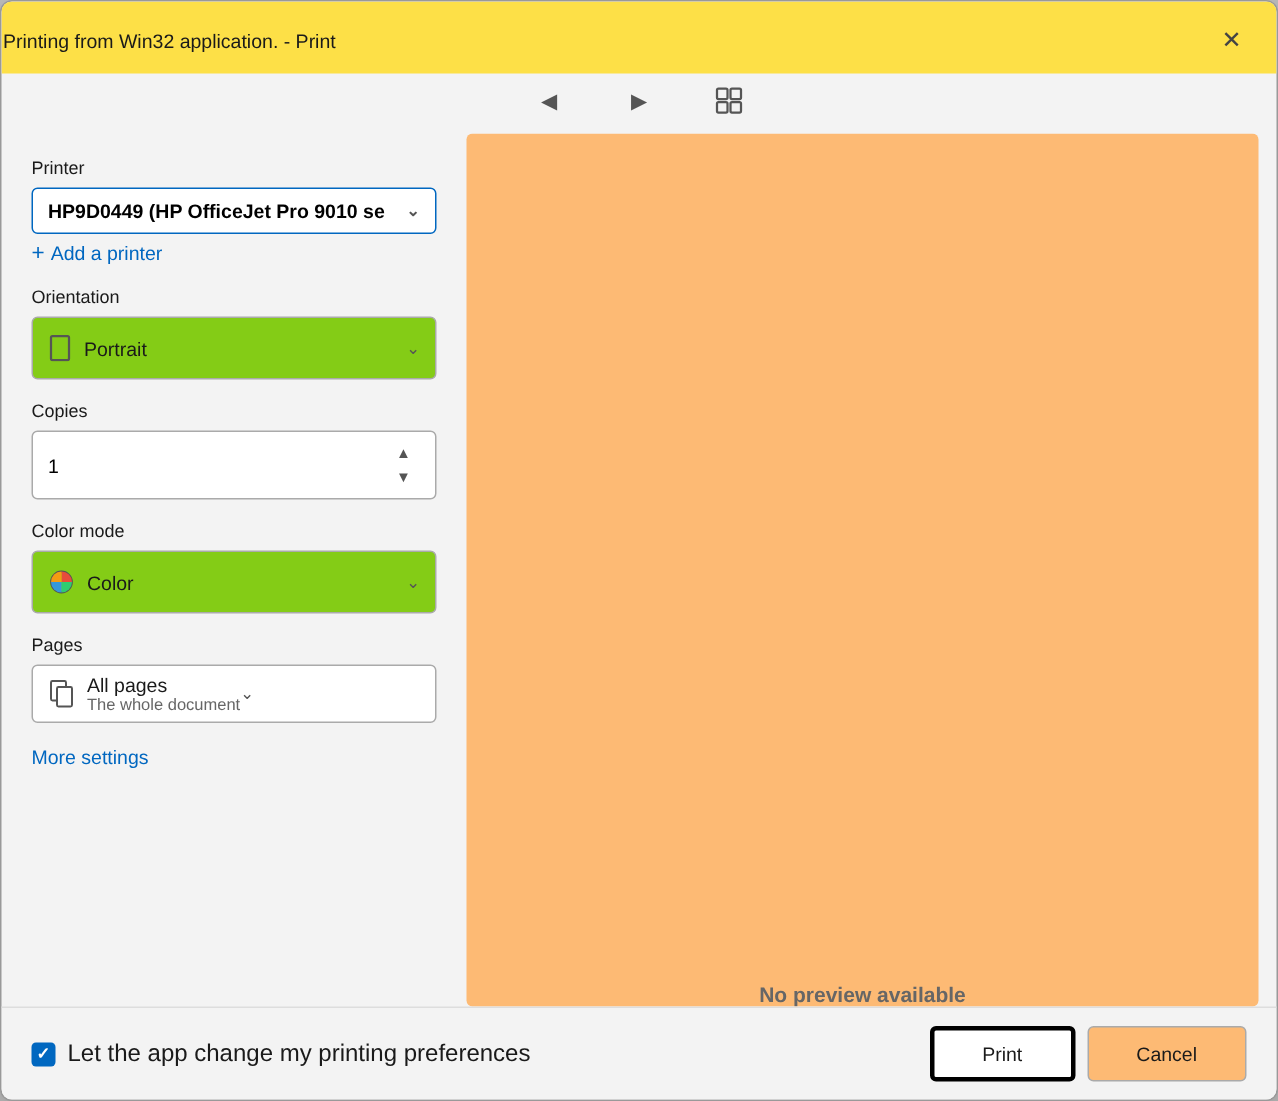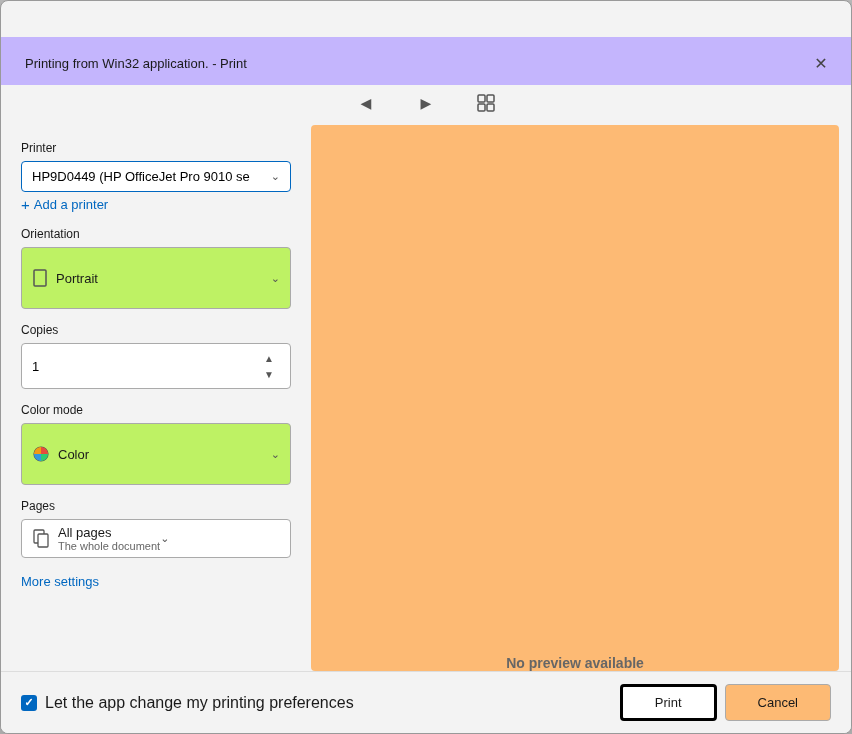--- a/index.html
+++ b/index.html
@@ -29,24 +29,23 @@
       flex-direction: column;
       box-shadow: 0 8px 32px rgba(0,0,0,0.3);
       overflow: hidden;
       position: relative;
     }
 
     .title-bar {
       display: flex;
       align-items: center;
       justify-content: space-between;
-      padding: 12px 16px 8px 24px;
-      background: #c4b5fd;
+      padding: 12px 16px 8px 1px;
+      background: #fde047;
       border-bottom: none;
-      margin-top: 36px;
     }
 
     .title-text {
       font-size: 13px;
       color: #1a1a1a;
       font-weight: 400;
     }
 
     .close-btn {
       width: 28px;
@@ -109,29 +108,30 @@
       border: 1.5px solid #0067c0;
       border-radius: 4px;
       padding: 7px 10px;
       font-size: 13px;
       background: white;
       display: flex;
       align-items: center;
       justify-content: space-between;
       cursor: pointer;
       margin-bottom: 4px;
+      font-weight: bold;
     }
 
     .select-box-normal {
       width: 100%;
       border: 1px solid #aaa;
       border-radius: 4px;
-      padding: 21px 10px;
-      font-size: 13px;
-      background: #bef264;
+      padding: 11px 10px;
+      font-size: 13px;
+      background: #84cc16;
       display: flex;
       align-items: center;
       justify-content: space-between;
       cursor: pointer;
       margin-bottom: 4px;
       color: #1a1a1a;
     }
 
     .add-printer {
       display: flex;

